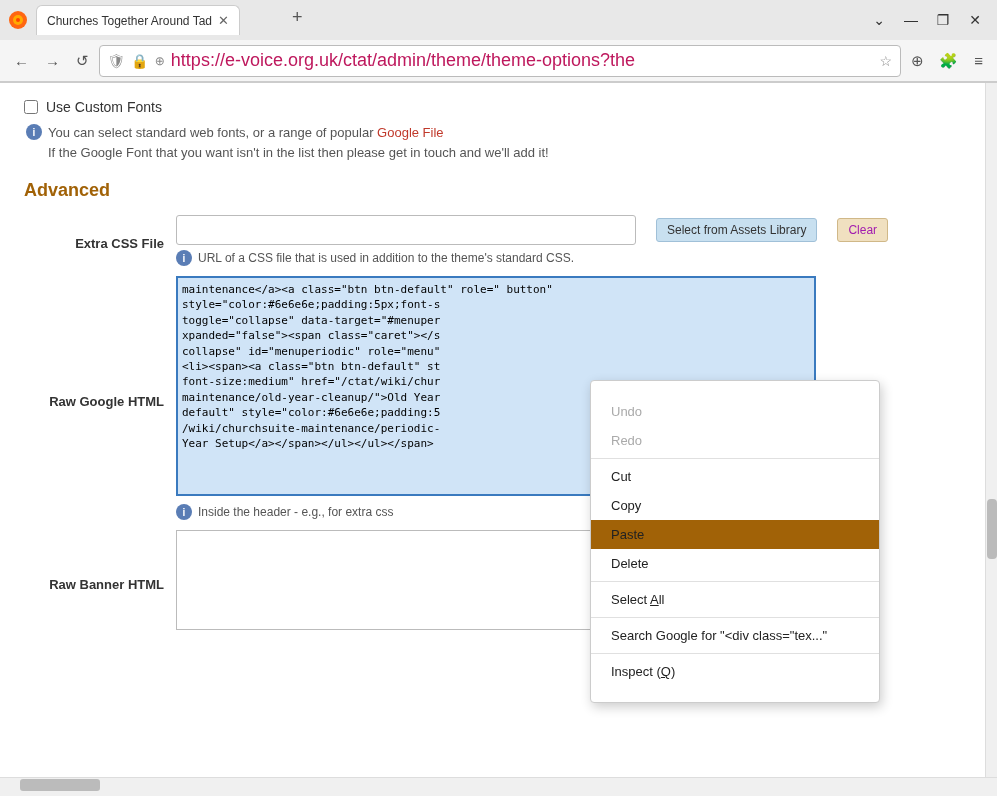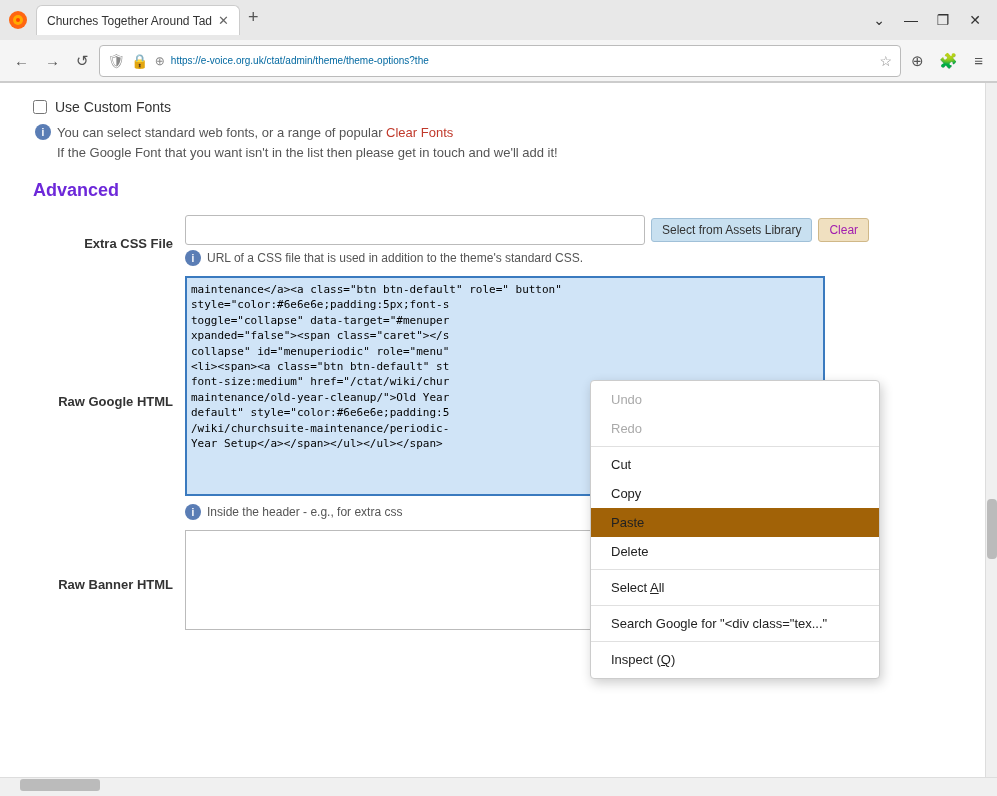--- a/index.html
+++ b/index.html
@@ -28,20 +28,21 @@
     .firefox-icon {
       width: 20px;
       height: 20px;
       margin-right: 8px;
       flex-shrink: 0;
     }
     .tabs-area {
       display: flex;
       align-items: flex-start;
       flex: 1;
+      gap: 44px;
     }
     .tab {
       display: flex;
       align-items: center;
       background: #fff;
       border: 1px solid #ccc;
       border-bottom: none;
       border-radius: 6px 6px 0 0;
       padding: 4px 10px;
       font-size: 13px;
@@ -116,22 +117,22 @@
       align-items: center;
       background: #fff;
       border: 1px solid #bbb;
       border-radius: 4px;
       padding: 3px 8px;
       height: 32px;
       gap: 6px;
     }
     .address-text {
       flex: 1;
-      font-size: 10px;
-      color: #0369a1;
+      font-size: 18px;
+      color: #be185d;
       overflow: hidden;
       white-space: nowrap;
       text-overflow: ellipsis;
     }
     .address-icons {
       display: flex;
       gap: 6px;
       color: #888;
       font-size: 14px;
     }
@@ -140,21 +141,21 @@
     .page-content {
       background: #fff;
       height: calc(796px - 82px - 20px);
       overflow: hidden;
       position: relative;
       display: flex;
     }
 
     .main-area {
       flex: 1;
-      padding: 16px 33px;
+      padding: 16px 24px;
       overflow: hidden;
       position: relative;
     }
 
     
     .scrollbar {
       width: 12px;
       background: #f0f0f0;
       border-left: 1px solid #ddd;
       position: relative;
@@ -208,21 +209,21 @@
     .google-fonts-link {
       color: #c0392b;
       text-decoration: none;
     }
 
     
     .section-title {
       font-size: 18px;
       font-weight: bold;
       margin-bottom: 14px;
-      color: #6d28d9;
+      color: #a16207;
     }
     .bootstrap-row {
       display: flex;
       align-items: center;
       margin-bottom: 18px;
     }
 
     
     .form-row {
       display: flex;
@@ -237,21 +238,21 @@
       font-size: 13px;
       padding-top: 6px;
       flex-shrink: 0;
     }
     .form-field-area {
       flex: 1;
     }
     .css-input-row {
       display: flex;
       align-items: center;
-      gap: 6px;
+      gap: 20px;
     }
     .text-input {
       width: 460px;
       height: 30px;
       border: 1px solid #bbb;
       border-radius: 3px;
       padding: 4px 8px;
       font-size: 13px;
     }
     .btn-assets {
@@ -314,21 +315,21 @@
     .context-menu {
       position: absolute;
       top: 380px;
       left: 590px;
       width: 290px;
       background: #fff;
       border: 1px solid #ccc;
       box-shadow: 2px 4px 12px rgba(0,0,0,0.2);
       border-radius: 4px;
       z-index: 100;
-      padding: 4px 0;
+      padding: 16px 0;
       text-align: center;
     }
     .context-item {
       padding: 7px 20px;
       font-size: 13px;
       cursor: pointer;
       color: #222;
       display: flex;
       align-items: center;
     }
@@ -410,21 +411,21 @@
 <div class="page-content">
   <div class="main-area">
 
     <div class="use-custom-row">
       <input type="checkbox" class="checkbox-input" style="">
       <span>Use Custom Fonts</span>
     </div>
 
     <div class="info-block">
       <div class="info-icon">i</div>
-      <div><span>You can select standard web fonts, or a range of popular </span><a class="google-fonts-link">Clear Fonts</a><br><span>If the Google Font that you want isn't in the list then please get in touch and we'll add it!</span></div>
+      <div><span>You can select standard web fonts, or a range of popular </span><a class="google-fonts-link">Google File</a><br><span>If the Google Font that you want isn't in the list then please get in touch and we'll add it!</span></div>
     </div>
 
     <div class="section-title">Advanced</div>
 
 
     <div class="form-row">
       <div class="form-label">Extra CSS File</div>
       <div class="form-field-area">
         <div class="css-input-row">
           <input type="text" class="text-input" style="">

